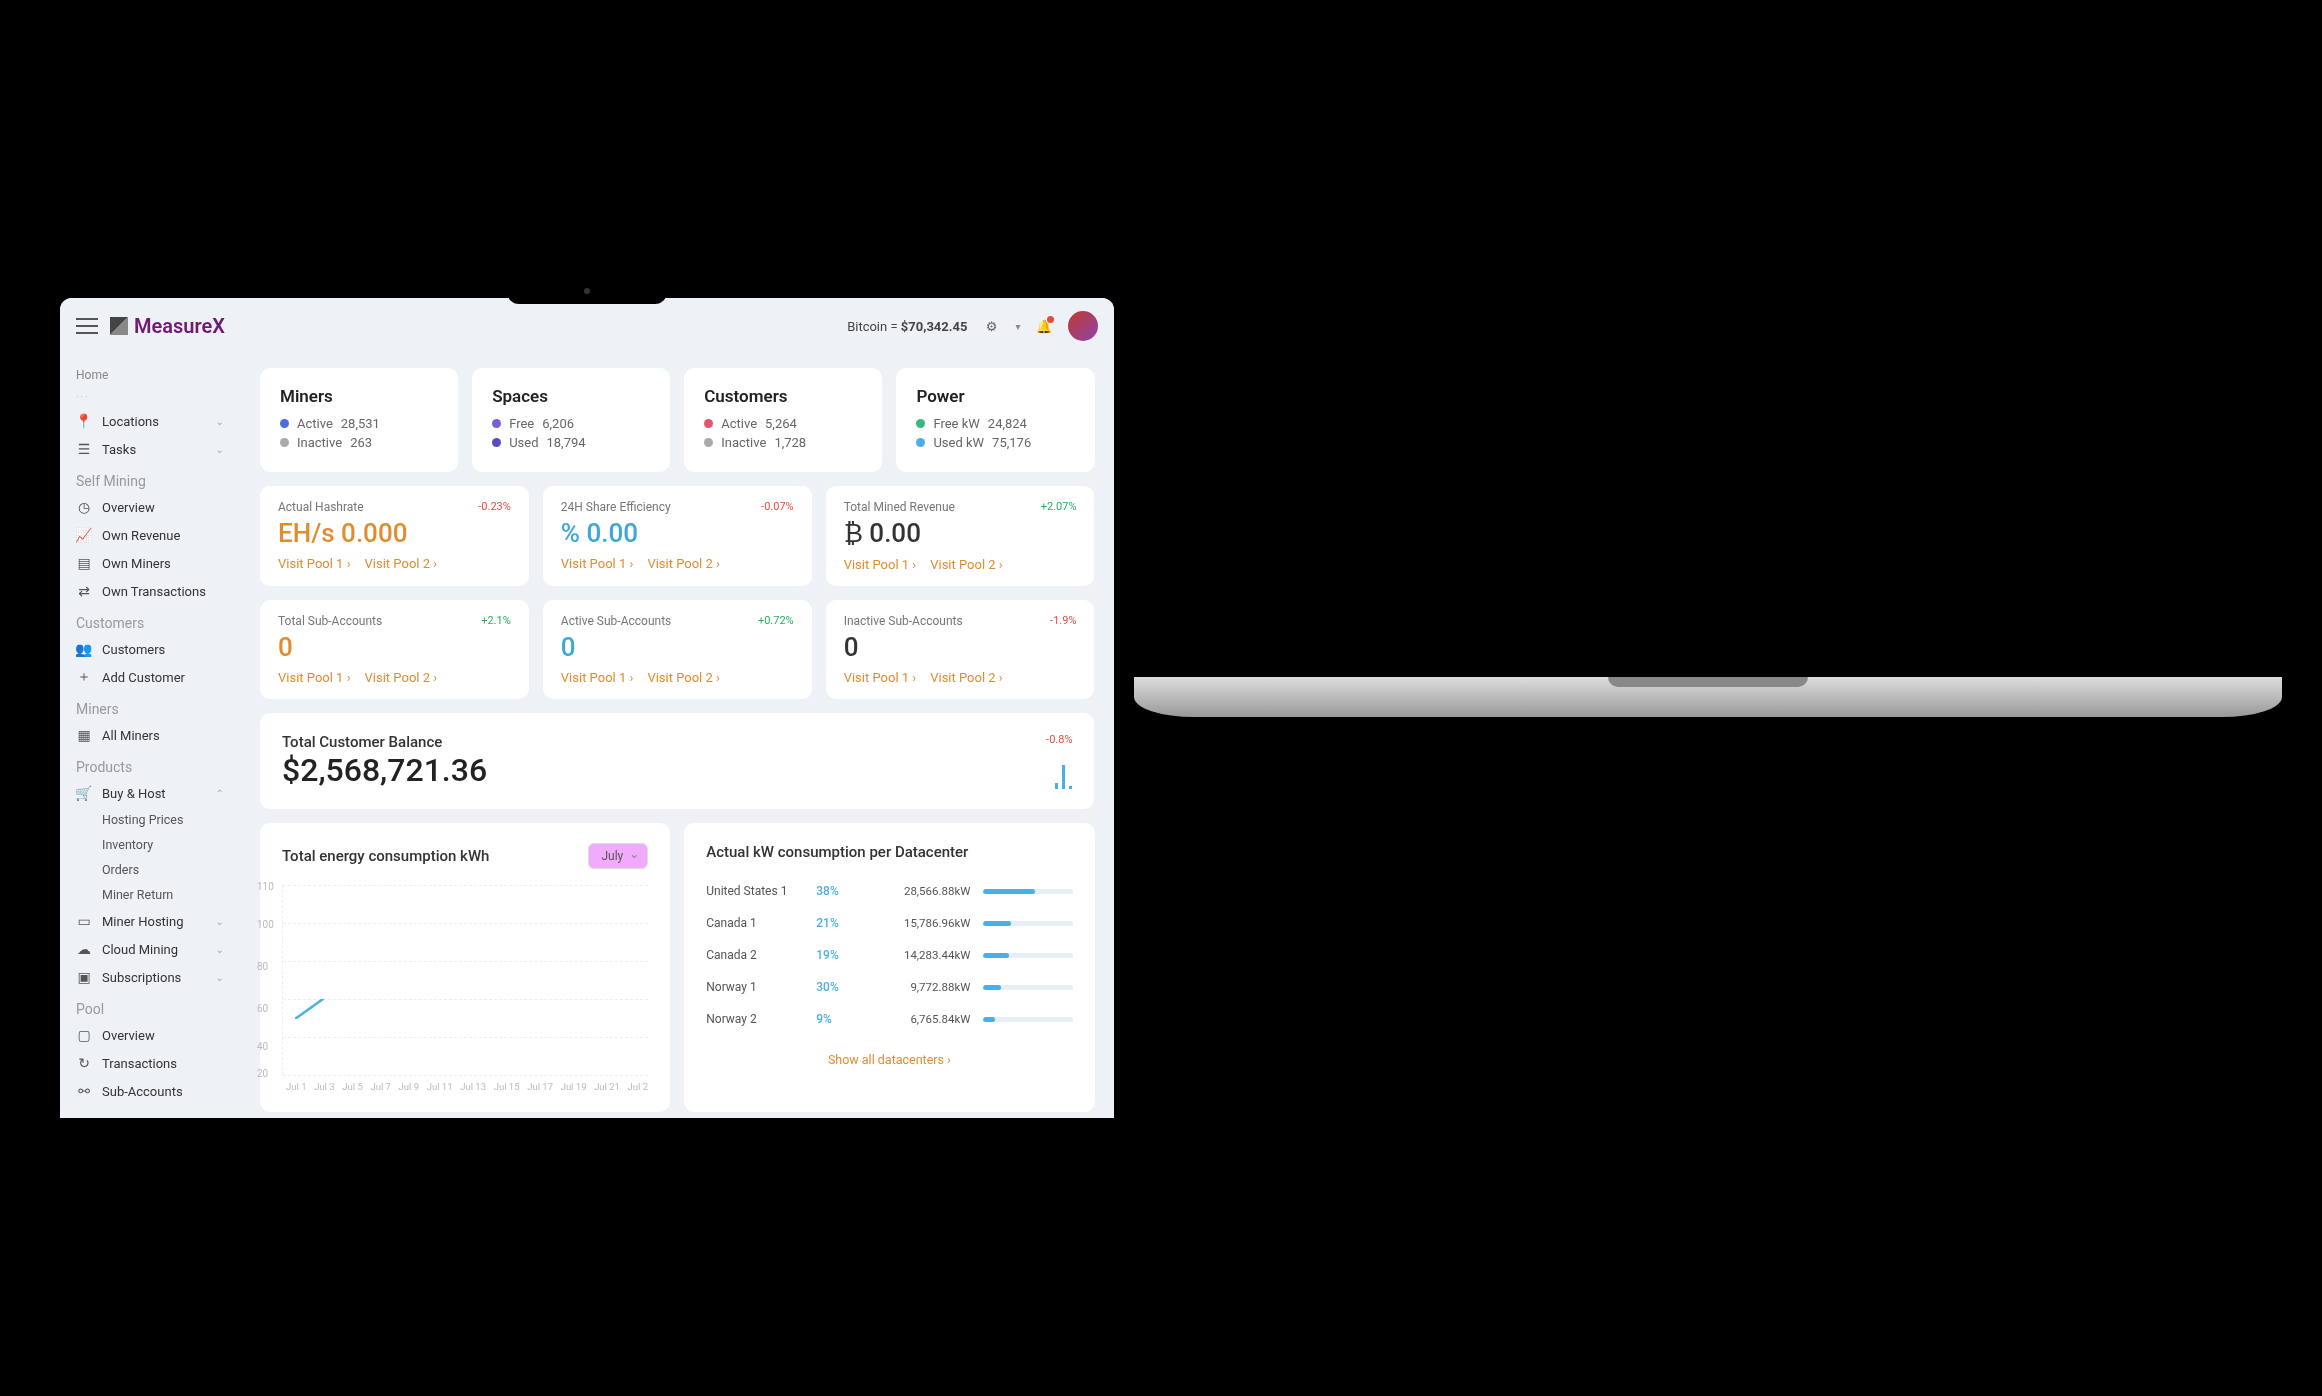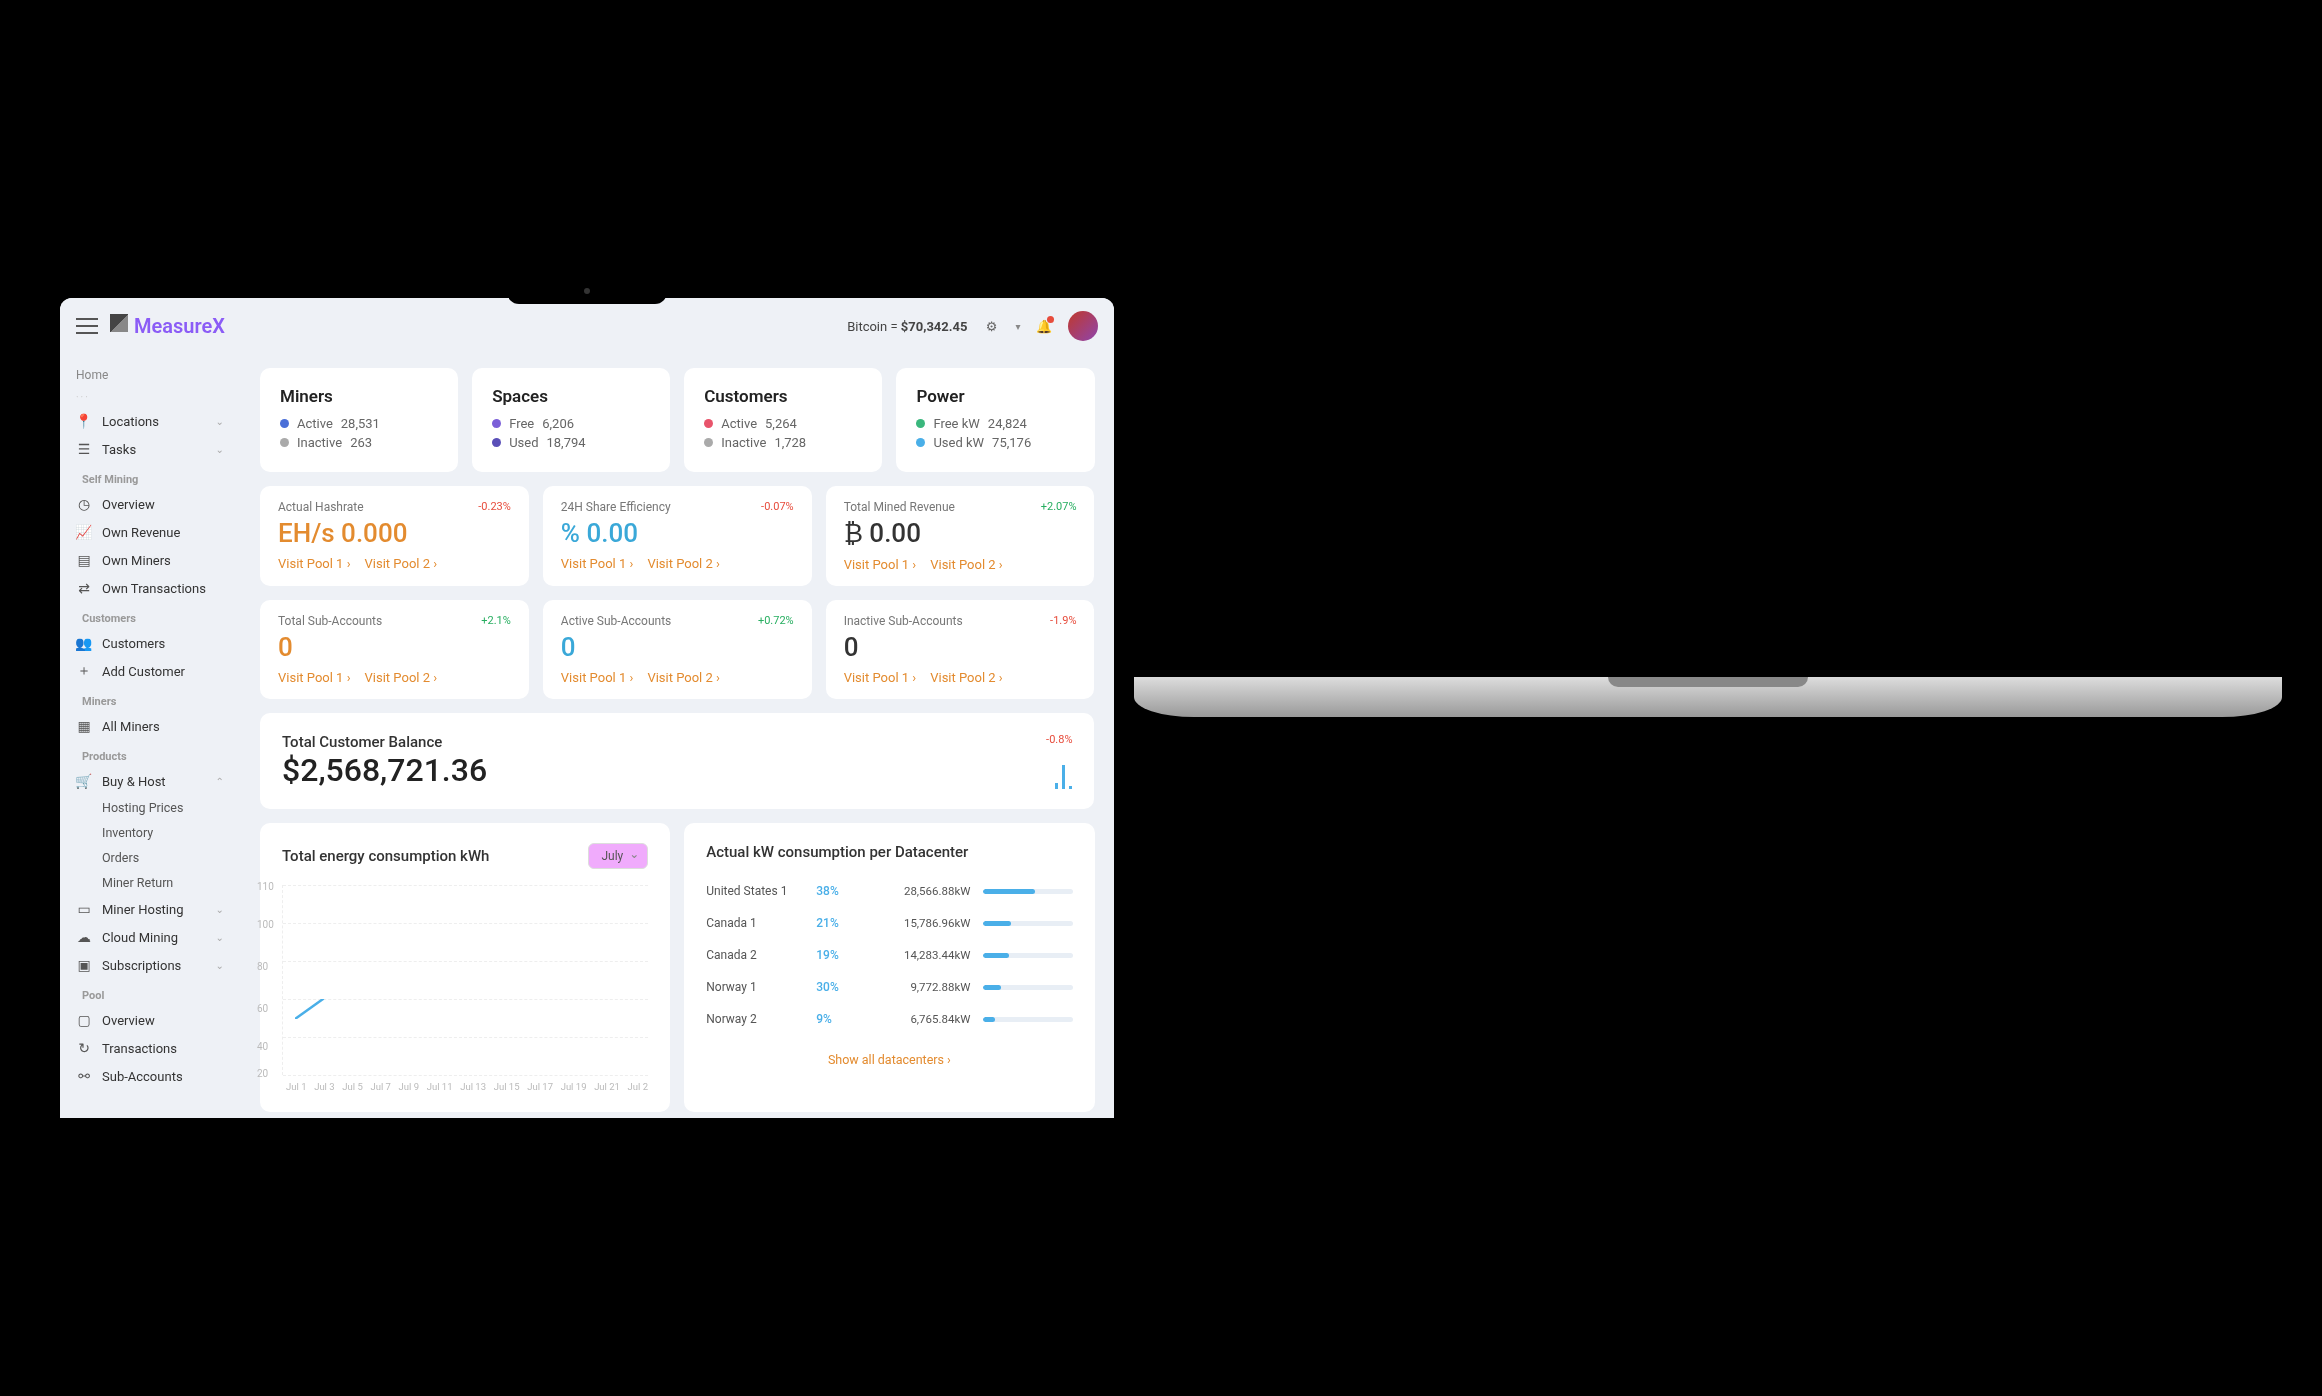--- a/index.html
+++ b/index.html
@@ -8,34 +8,34 @@
 .notch { position: absolute; top: 0; left: 50%; transform: translateX(-50%); width: 160px; height: 26px; background: #000; border-radius: 0 0 12px 12px; z-index: 100; }
 .notch::after { content: ''; position: absolute; top: 10px; left: 50%; transform: translateX(-50%); width: 6px; height: 6px; background: #333; border-radius: 50%; }
 .screen { background: #eef1f6; border-radius: 12px 12px 0 0; overflow: hidden; height: 820px; display: flex; flex-direction: column; }
 .laptop-base { width: 1480px; height: 40px; background: linear-gradient(180deg, #ddd, #999); border-radius: 0 0 60px 60px / 0 0 20px 20px; margin: -2px auto 0; position: relative; }
 .laptop-base::before { content: ''; position: absolute; top: 0; left: 50%; transform: translateX(-50%); width: 200px; height: 10px; background: #888; border-radius: 0 0 10px 10px; }
 
 .topbar { height: 56px; background: #eef1f6; display: flex; align-items: center; padding: 0 16px; justify-content: space-between; }
 .topbar-left { display: flex; align-items: center; gap: 12px; }
 .hamburger { width: 22px; height: 16px; display: flex; flex-direction: column; justify-content: space-between; cursor: pointer; }
 .hamburger span { height: 2px; background: #555; }
-.logo { display: flex; align-items: flex-start; gap: 6px; font-size: 20px; font-weight: 600; color: #8b5cf6; }
+.logo { display: flex; align-items: center; gap: 6px; font-size: 20px; font-weight: 600; color: #701a75; }
 .logo-mark { width: 18px; height: 18px; background: linear-gradient(135deg, #444 50%, #888 50%); }
 .topbar-right { display: flex; align-items: center; gap: 14px; font-size: 13px; color: #444; }
 .gear-icon, .bell-icon { width: 20px; height: 20px; display: inline-flex; align-items: center; justify-content: center; color: #666; cursor: pointer; position: relative; }
 .bell-icon::after { content: ''; position: absolute; top: 0; right: 0; width: 7px; height: 7px; background: #e74c3c; border-radius: 50%; }
 .avatar { width: 30px; height: 30px; border-radius: 50%; background: linear-gradient(135deg, #c0392b, #8e44ad); cursor: pointer; }
 .chevron-sm { font-size: 10px; color: #888; }
 
 .body { flex: 1; display: flex; overflow: hidden; }
 .sidebar { width: 180px; background: #eef1f6; padding: 8px 0; overflow-y: auto; font-size: 13px; }
 .side-link { display: flex; align-items: center; gap: 10px; padding: 6px 16px; color: #333; cursor: pointer; position: relative; }
 .side-link .ico { width: 16px; height: 16px; display: inline-flex; align-items: center; justify-content: center; color: #555; font-size: 14px; }
 .side-link .chev { margin-left: auto; font-size: 10px; color: #aaa; }
-.side-section { padding: 10px 22px 4px; font-size: 11px; color: #999; font-weight: 700; }
+.side-section { padding: 10px 16px 4px; font-size: 14px; color: #999; font-weight: 400; }
 .side-home { padding: 6px 16px; color: #888; font-size: 12px; cursor: pointer; }
 .side-sub { padding: 5px 16px 5px 42px; color: #555; font-size: 12.5px; cursor: pointer; }
 .divider-dots { padding: 4px 16px; color: #ccc; letter-spacing: 2px; font-size: 10px; }
 
 .main { flex: 1; padding: 14px 20px; overflow-y: auto; }
 .row { display: flex; gap: 14px; margin-bottom: 14px; }
 .card { background: #fff; border-radius: 10px; padding: 18px 20px; flex: 1; }
 .card-title { font-size: 17px; font-weight: 600; color: #222; margin-bottom: 10px; }
 .stat-line { display: flex; align-items: center; gap: 8px; font-size: 13px; color: #666; margin-bottom: 4px; }
 .dot { width: 9px; height: 9px; border-radius: 50%; }

